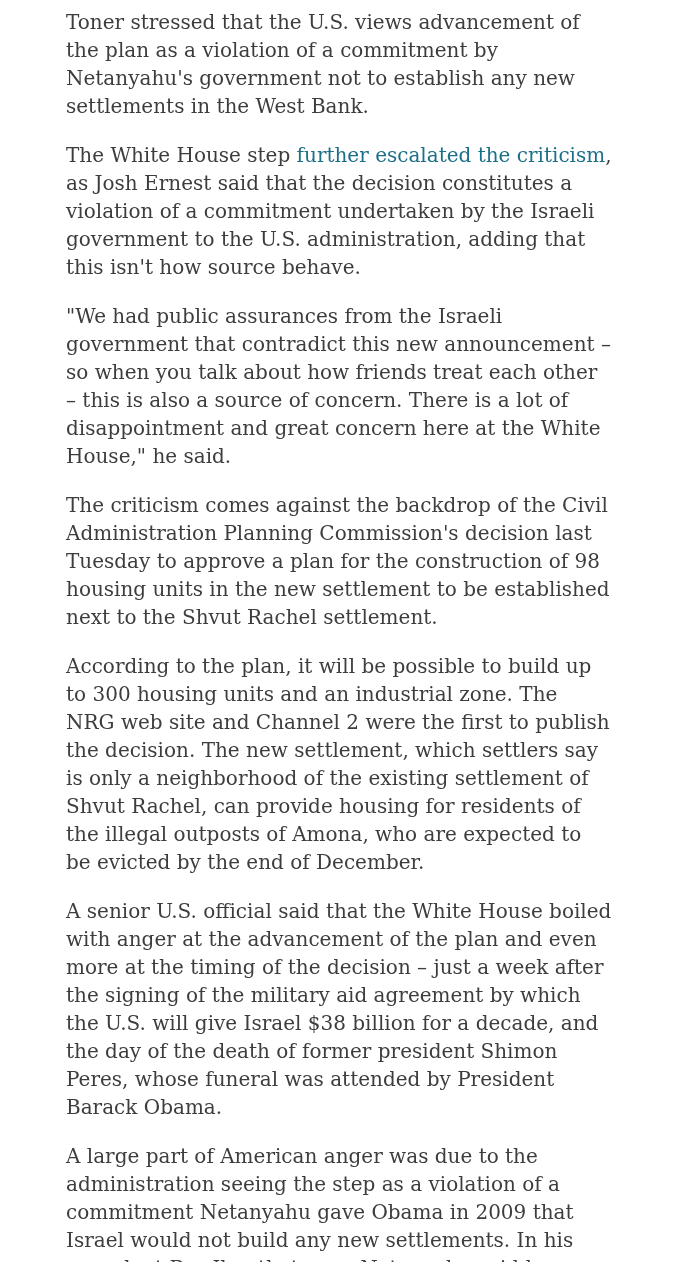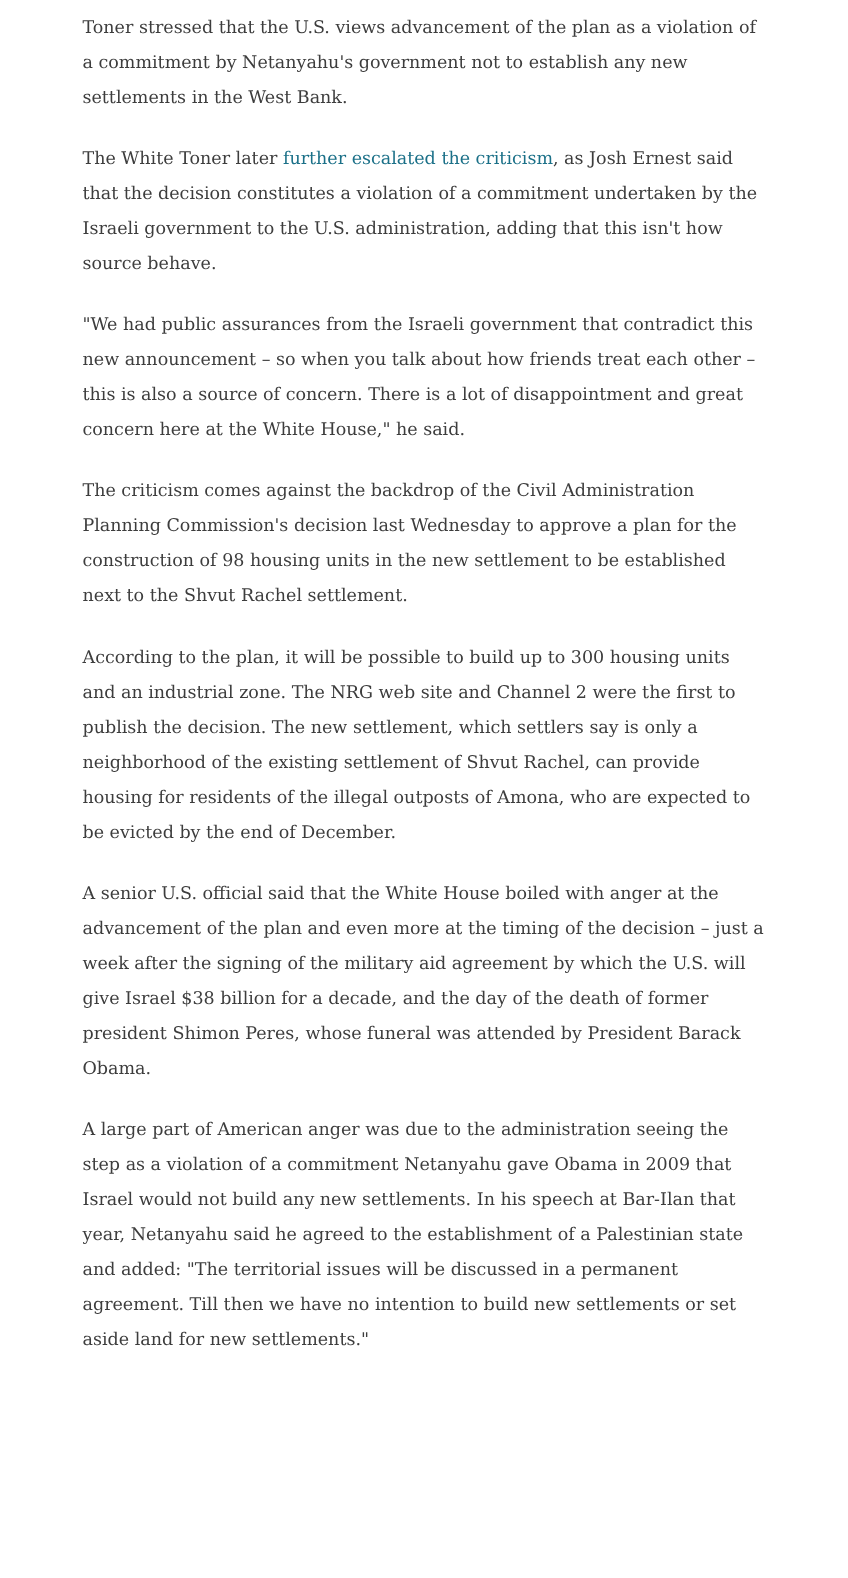--- a/index.html
+++ b/index.html
@@ -10,41 +10,41 @@
   body {
     font-family: "DejaVu Serif", serif;
     color: #3d3d3d;
     position: relative;
     min-height: 1262px;
   }
   .article {
     padding: 8px 66px 0 66px;
   }
   .article p {
-    font-size: 14px;
+    font-size: 20px;
     line-height: 28px;
     margin: 0 0 21px 0;
     color: #3d3d3d;
   }
   .article-link {
     color: #1b7088;
     text-decoration: none;
     cursor: pointer;
   }
 </style>
 </head>
 <body>
 
 <div class="article">
   <p>Toner stressed that the U.S. views advancement of the plan as a violation of a commitment by Netanyahu's government not to establish any new settlements in the West Bank.</p>
 
-  <p><span>The White Toner later </span><a class="article-link">further escalated the criticism</a><span>, as Josh Ernest said that the decision constitutes a violation of a commitment undertaken by the Israeli government to the U.S. administration, adding that this isn't how source behave.</span></p>
+  <p><span>The White House step </span><a class="article-link">further escalated the criticism</a><span>, as Josh Ernest said that the decision constitutes a violation of a commitment undertaken by the Israeli government to the U.S. administration, adding that this isn't how source behave.</span></p>
 
   <p>"We had public assurances from the Israeli government that contradict this new announcement – so when you talk about how friends treat each other – this is also a source of concern. There is a lot of disappointment and great concern here at the White House," he said.</p>
 
-  <p>The criticism comes against the backdrop of the Civil Administration Planning Commission's decision last Wednesday to approve a plan for the construction of 98 housing units in the new settlement to be established next to the Shvut Rachel settlement.</p>
+  <p>The criticism comes against the backdrop of the Civil Administration Planning Commission's decision last Tuesday to approve a plan for the construction of 98 housing units in the new settlement to be established next to the Shvut Rachel settlement.</p>
 
   <p>According to the plan, it will be possible to build up to 300 housing units and an industrial zone. The NRG web site and Channel 2 were the first to publish the decision. The new settlement, which settlers say is only a neighborhood of the existing settlement of Shvut Rachel, can provide housing for residents of the illegal outposts of Amona, who are expected to be evicted by the end of December.</p>
 
   <p>A senior U.S. official said that the White House boiled with anger at the advancement of the plan and even more at the timing of the decision – just a week after the signing of the military aid agreement by which the U.S. will give Israel $38 billion for a decade, and the day of the death of former president Shimon Peres, whose funeral was attended by President Barack Obama.</p>
 
   <p>A large part of American anger was due to the administration seeing the step as a violation of a commitment Netanyahu gave Obama in 2009 that Israel would not build any new settlements. In his speech at Bar-Ilan that year, Netanyahu said he agreed to the establishment of a Palestinian state and added: "The territorial issues will be discussed in a permanent agreement. Till then we have no intention to build new settlements or set aside land for new settlements."</p>
 </div>
 
 </body></html>

